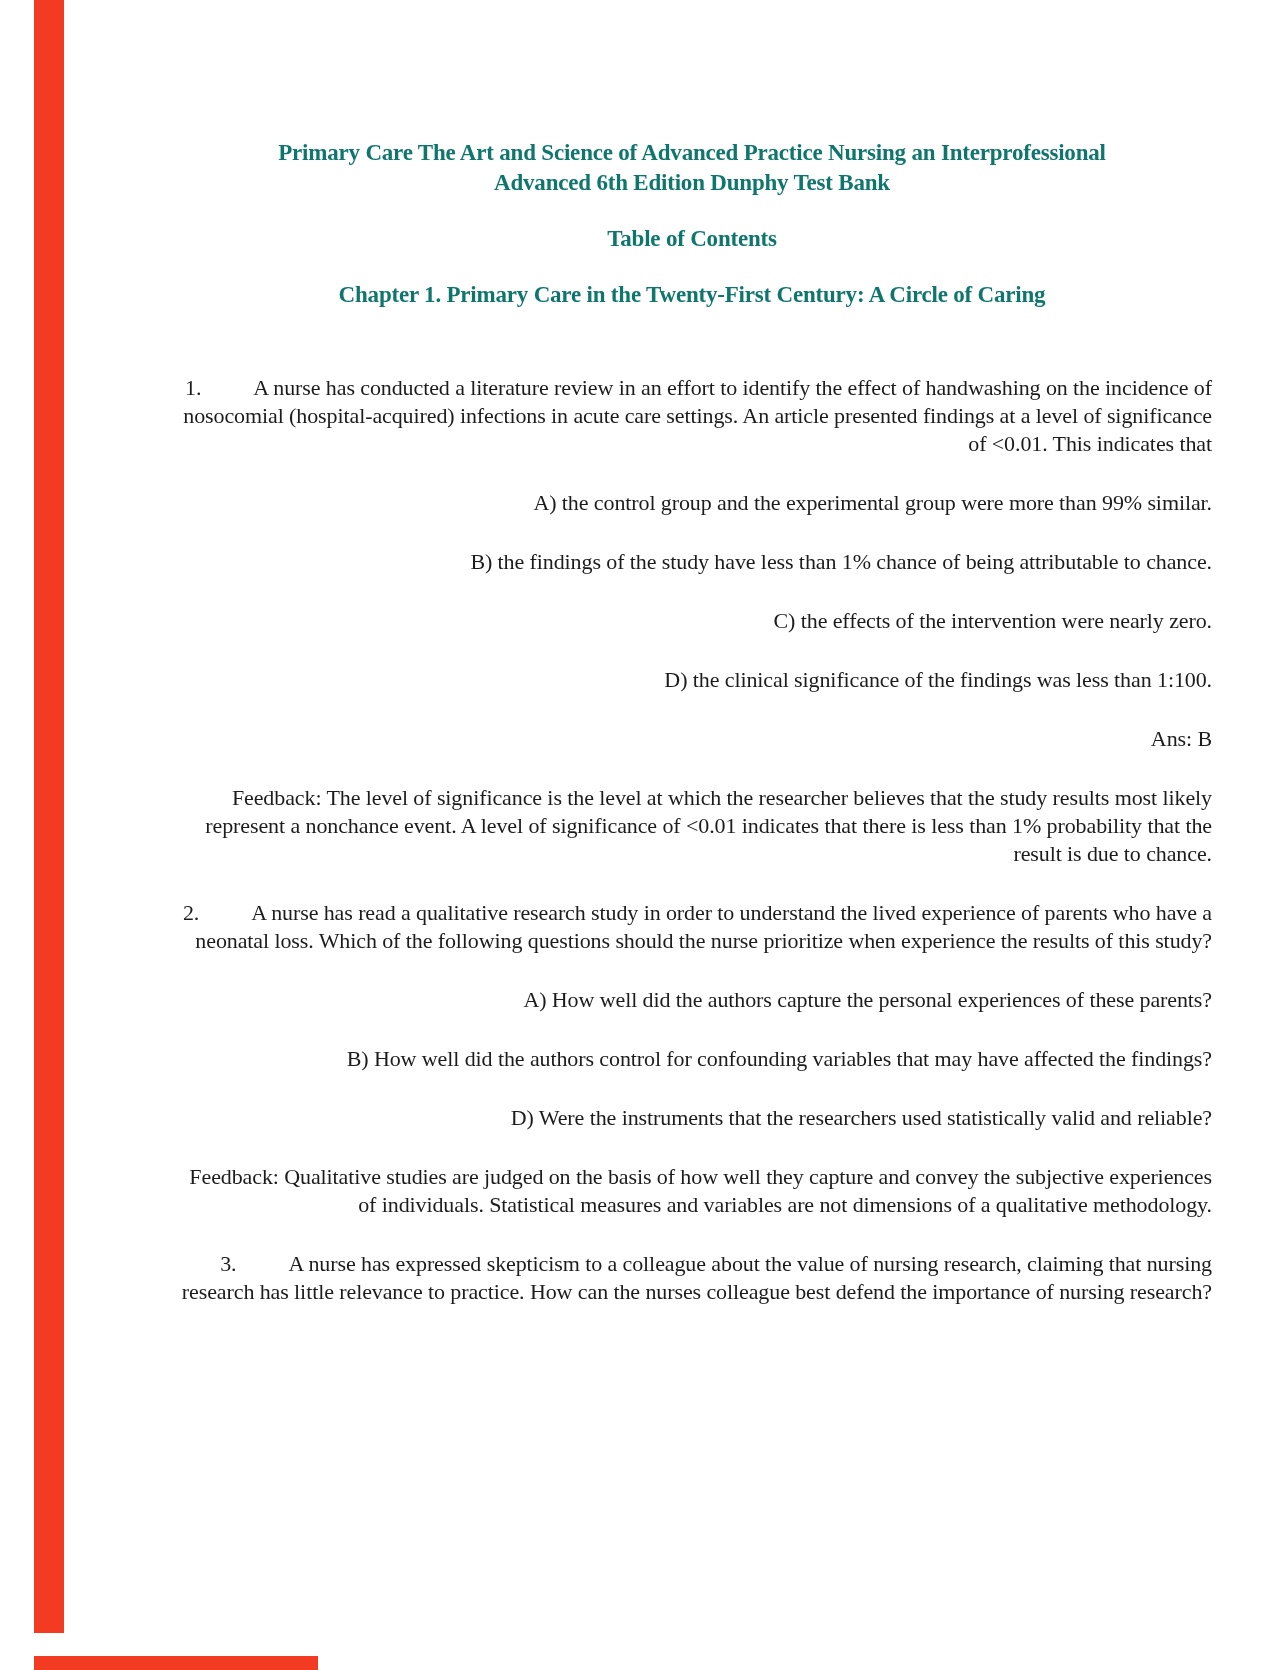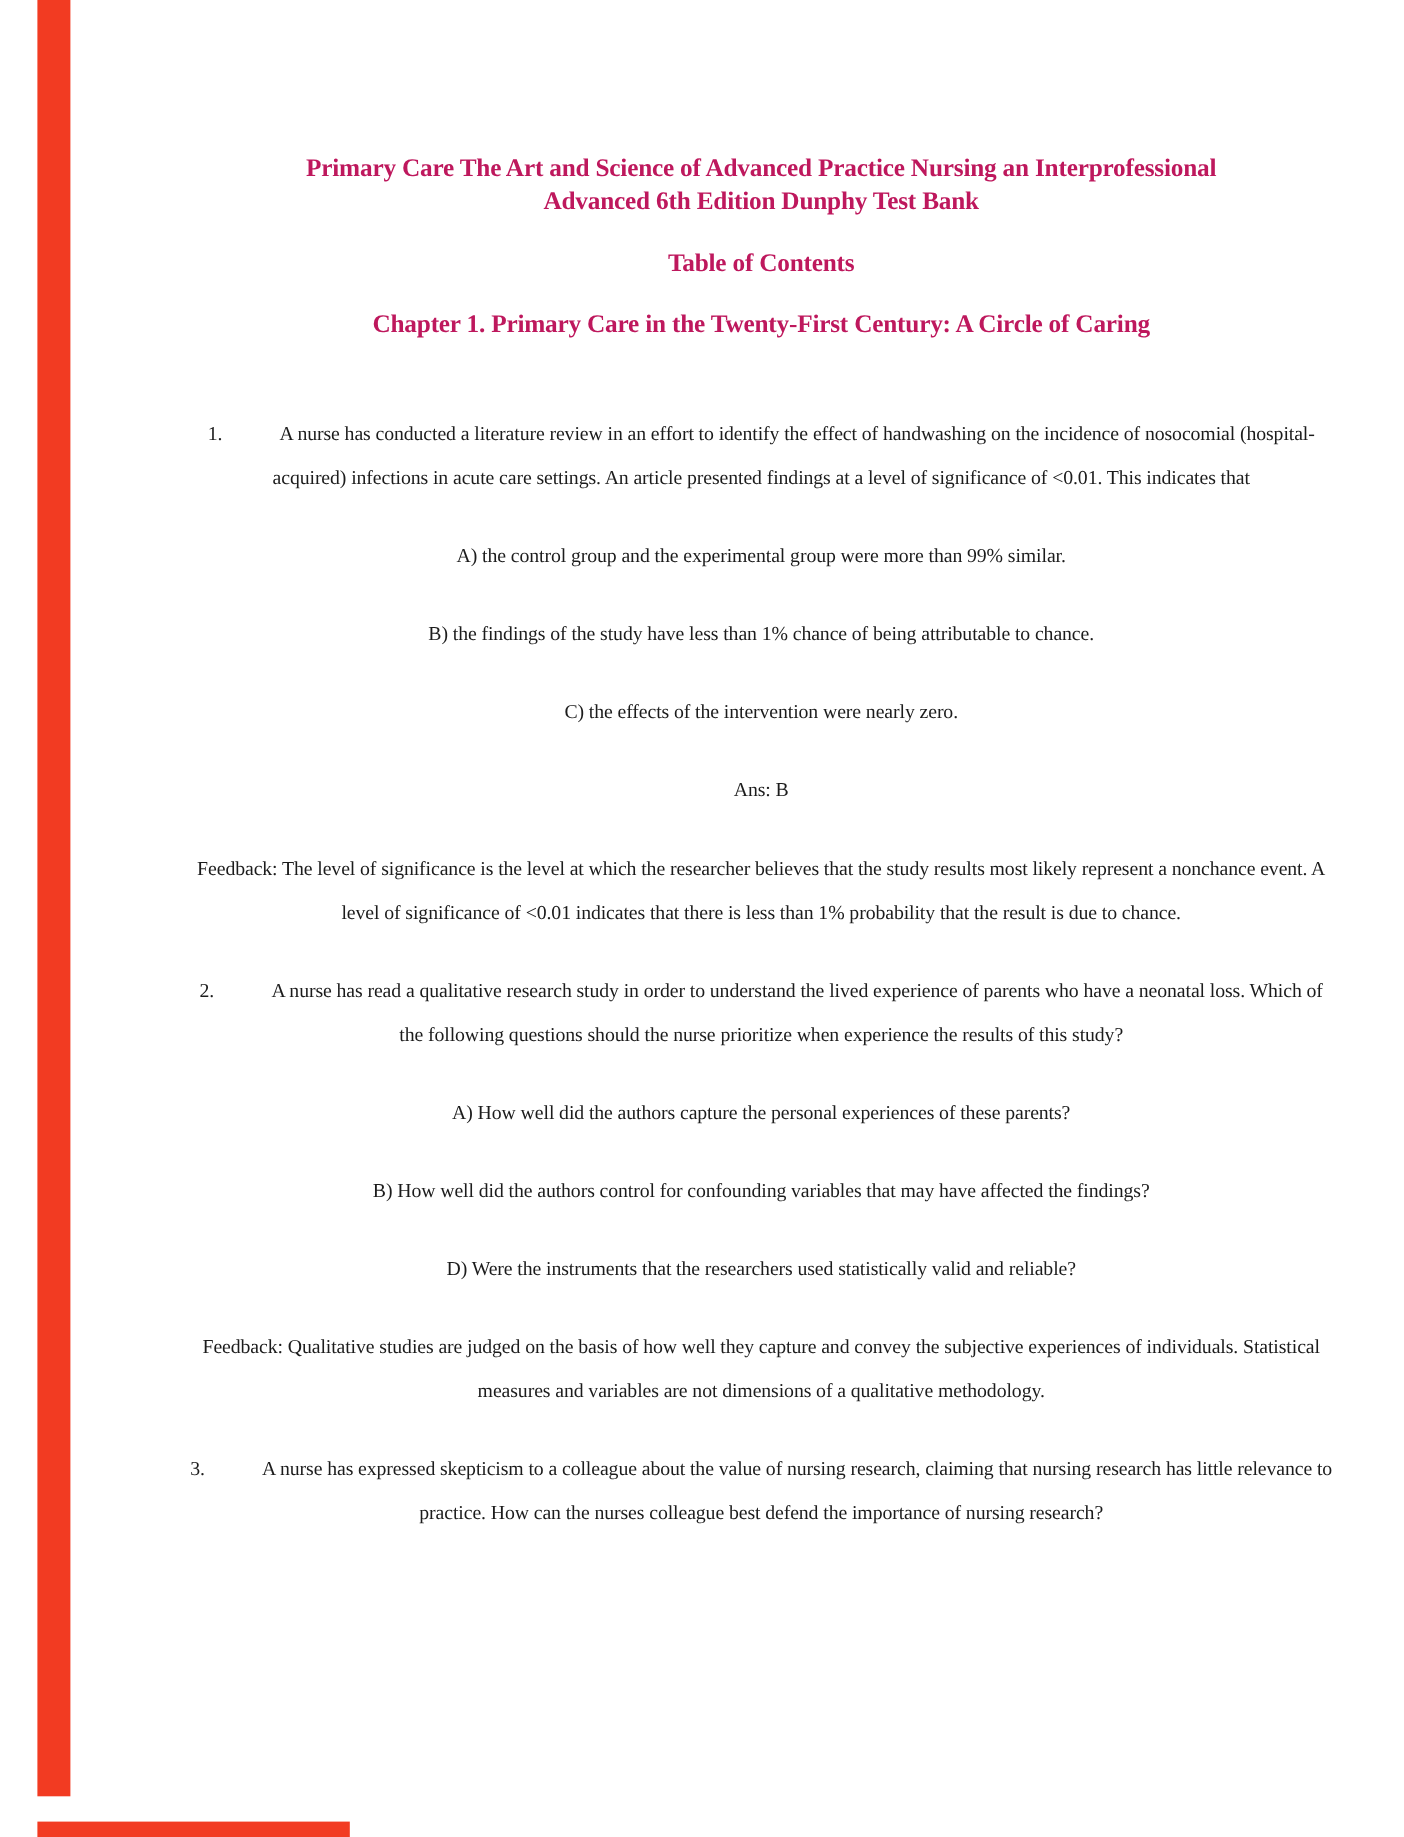--- a/index.html
+++ b/index.html
@@ -31,31 +31,31 @@
     left: 172px;
     top: 138px;
     width: 1040px;
     color: #1c1c1c;
   }
   .heading {
     font-size: 23px;
     line-height: 30px;
     font-weight: bold;
     text-align: center;
-    color: #be185d;
+    color: #0f766e;
     margin: 0 0 26px 0;
     letter-spacing: -0.2px;
   }
   .heading.chapter { margin-bottom: 64px; }
   p.para {
-    font-size: 18px;
-    line-height: 40px;
+    font-size: 22px;
+    line-height: 28px;
     letter-spacing: -0.1px;
     margin: 0 0 31px 0;
-    text-align: center;
+    text-align: right;
   }
   .qtab { display: inline-block; width: 52px; }
 </style>
 </head>
 <body>
 
 <div class="accent-vbar accent-bg" style="background: rgb(242, 59, 34);"></div>
 <div class="accent-hbar accent-bg" style="background: rgb(242, 59, 34);"></div>
 
 <div class="content">
@@ -67,20 +67,21 @@
 
   <div class="heading">Table of Contents</div>
 
   <div class="heading chapter">Chapter 1. Primary Care in the Twenty-First Century: A Circle of Caring</div>
 
   <p class="para"><span>1.</span><span class="qtab"></span><span>A nurse has conducted a literature review in an effort to identify the effect of handwashing on the incidence of nosocomial (hospital-acquired) infections in acute care settings. An article presented findings at a level of significance of &lt;0.01. This indicates that</span></p>
 
   <p class="para">A) the control group and the experimental group were more than 99% similar.</p>
   <p class="para">B) the findings of the study have less than 1% chance of being attributable to chance.</p>
   <p class="para">C) the effects of the intervention were nearly zero.</p>
+  <p class="para">D) the clinical significance of the findings was less than 1:100.</p>
 
   <p class="para">Ans: B</p>
 
   <p class="para">Feedback: The level of significance is the level at which the researcher believes that the study results most likely represent a nonchance event. A level of significance of &lt;0.01 indicates that there is less than 1% probability that the result is due to chance.</p>
 
   <p class="para"><span>2.</span><span class="qtab"></span><span>A nurse has read a qualitative research study in order to understand the lived experience of parents who have a neonatal loss. Which of the following questions should the nurse prioritize when experience the results of this study?</span></p>
 
   <p class="para">A) How well did the authors capture the personal experiences of these parents?</p>
   <p class="para">B) How well did the authors control for confounding variables that may have affected the findings?</p>
   <p class="para">D) Were the instruments that the researchers used statistically valid and reliable?</p>

